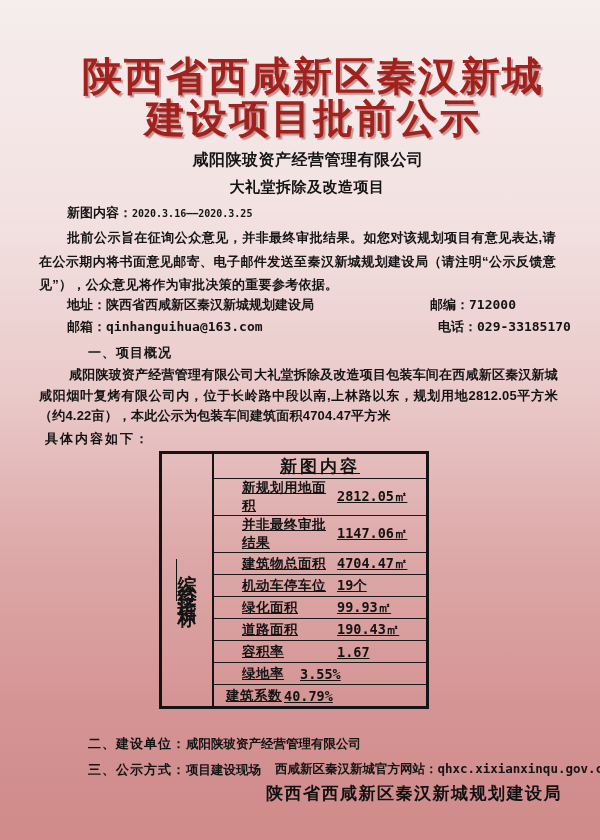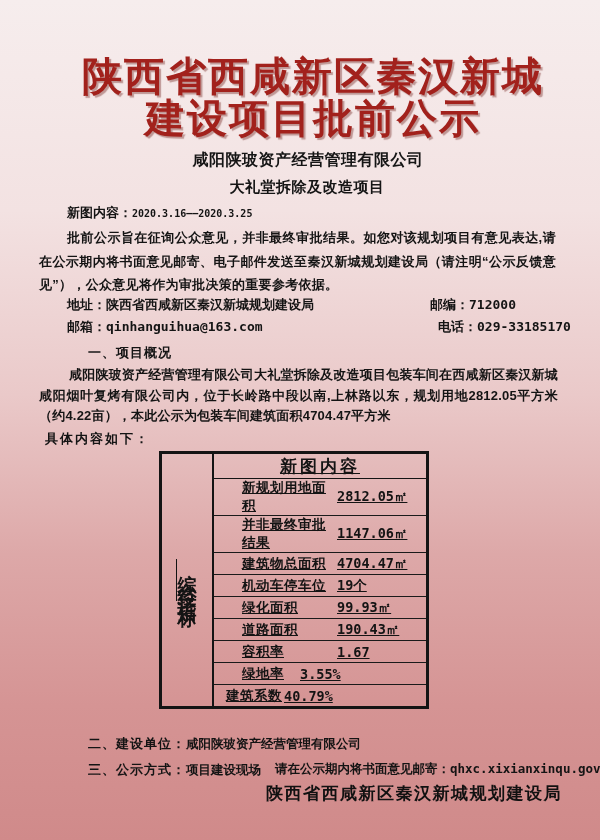--- a/index.html
+++ b/index.html
@@ -192,18 +192,18 @@
   </div>
 
   <div class="sec2-line">
     <span class="sec-heading">二、建设单位：</span><span class="sec-value">咸阳陕玻资产经营管理有限公司</span>
   </div>
 
   <div class="sec3-line">
     <span class="sec-heading">三、公示方式：</span><span class="sec-value">项目建设现场</span>
   </div>
   <div class="website">
-    <span>请在公示期内将书面意见邮寄：</span><span class="mono">qhxc.xixianxinqu.gov.cn</span>
+    <span>西咸新区秦汉新城官方网站：</span><span class="mono">qhxc.xixianxinqu.gov.cn</span>
   </div>
 
   <div class="footer-issuer">陕西省西咸新区秦汉新城规划建设局</div>
 
 </div>
 
 </body></html>

